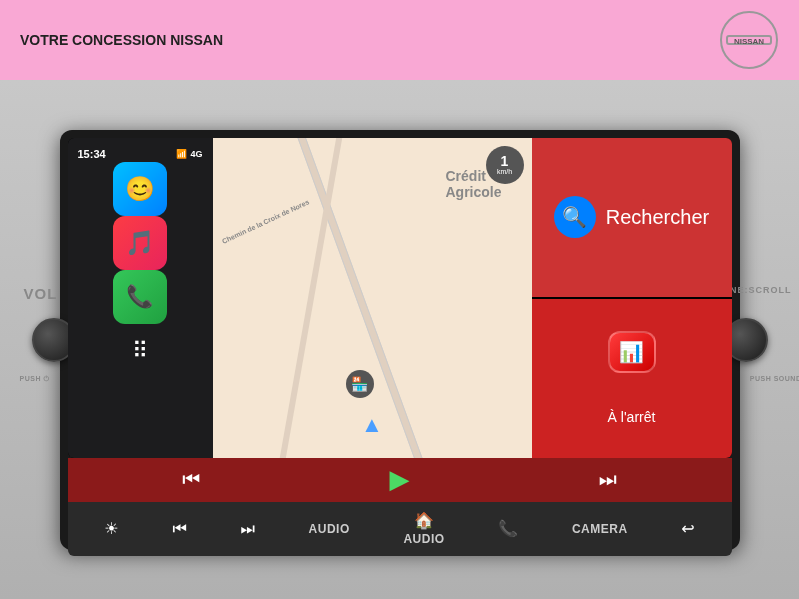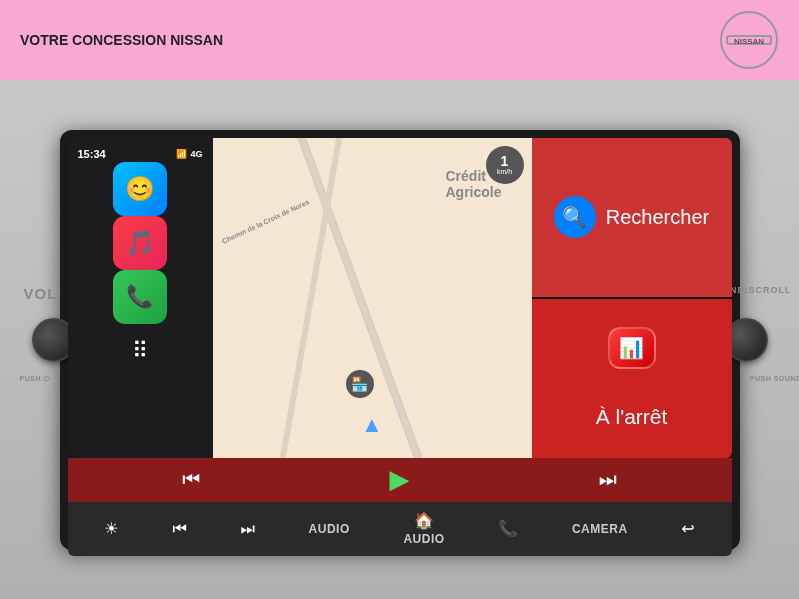--- a/index.html
+++ b/index.html
@@ -294,21 +294,21 @@
       height: 42px;
       display: flex;
       align-items: center;
       justify-content: center;
       color: #ff6060;
       font-size: 20px;
     }
 
     .right-sublabel {
       color: white;
-      font-size: 21px;
+      font-size: 14px;
       font-weight: 500;
       margin-top: 32px;
     }
 
     
     .media-controls {
       background: #8b1a1a;
       height: 44px;
       display: flex;
       align-items: center;

